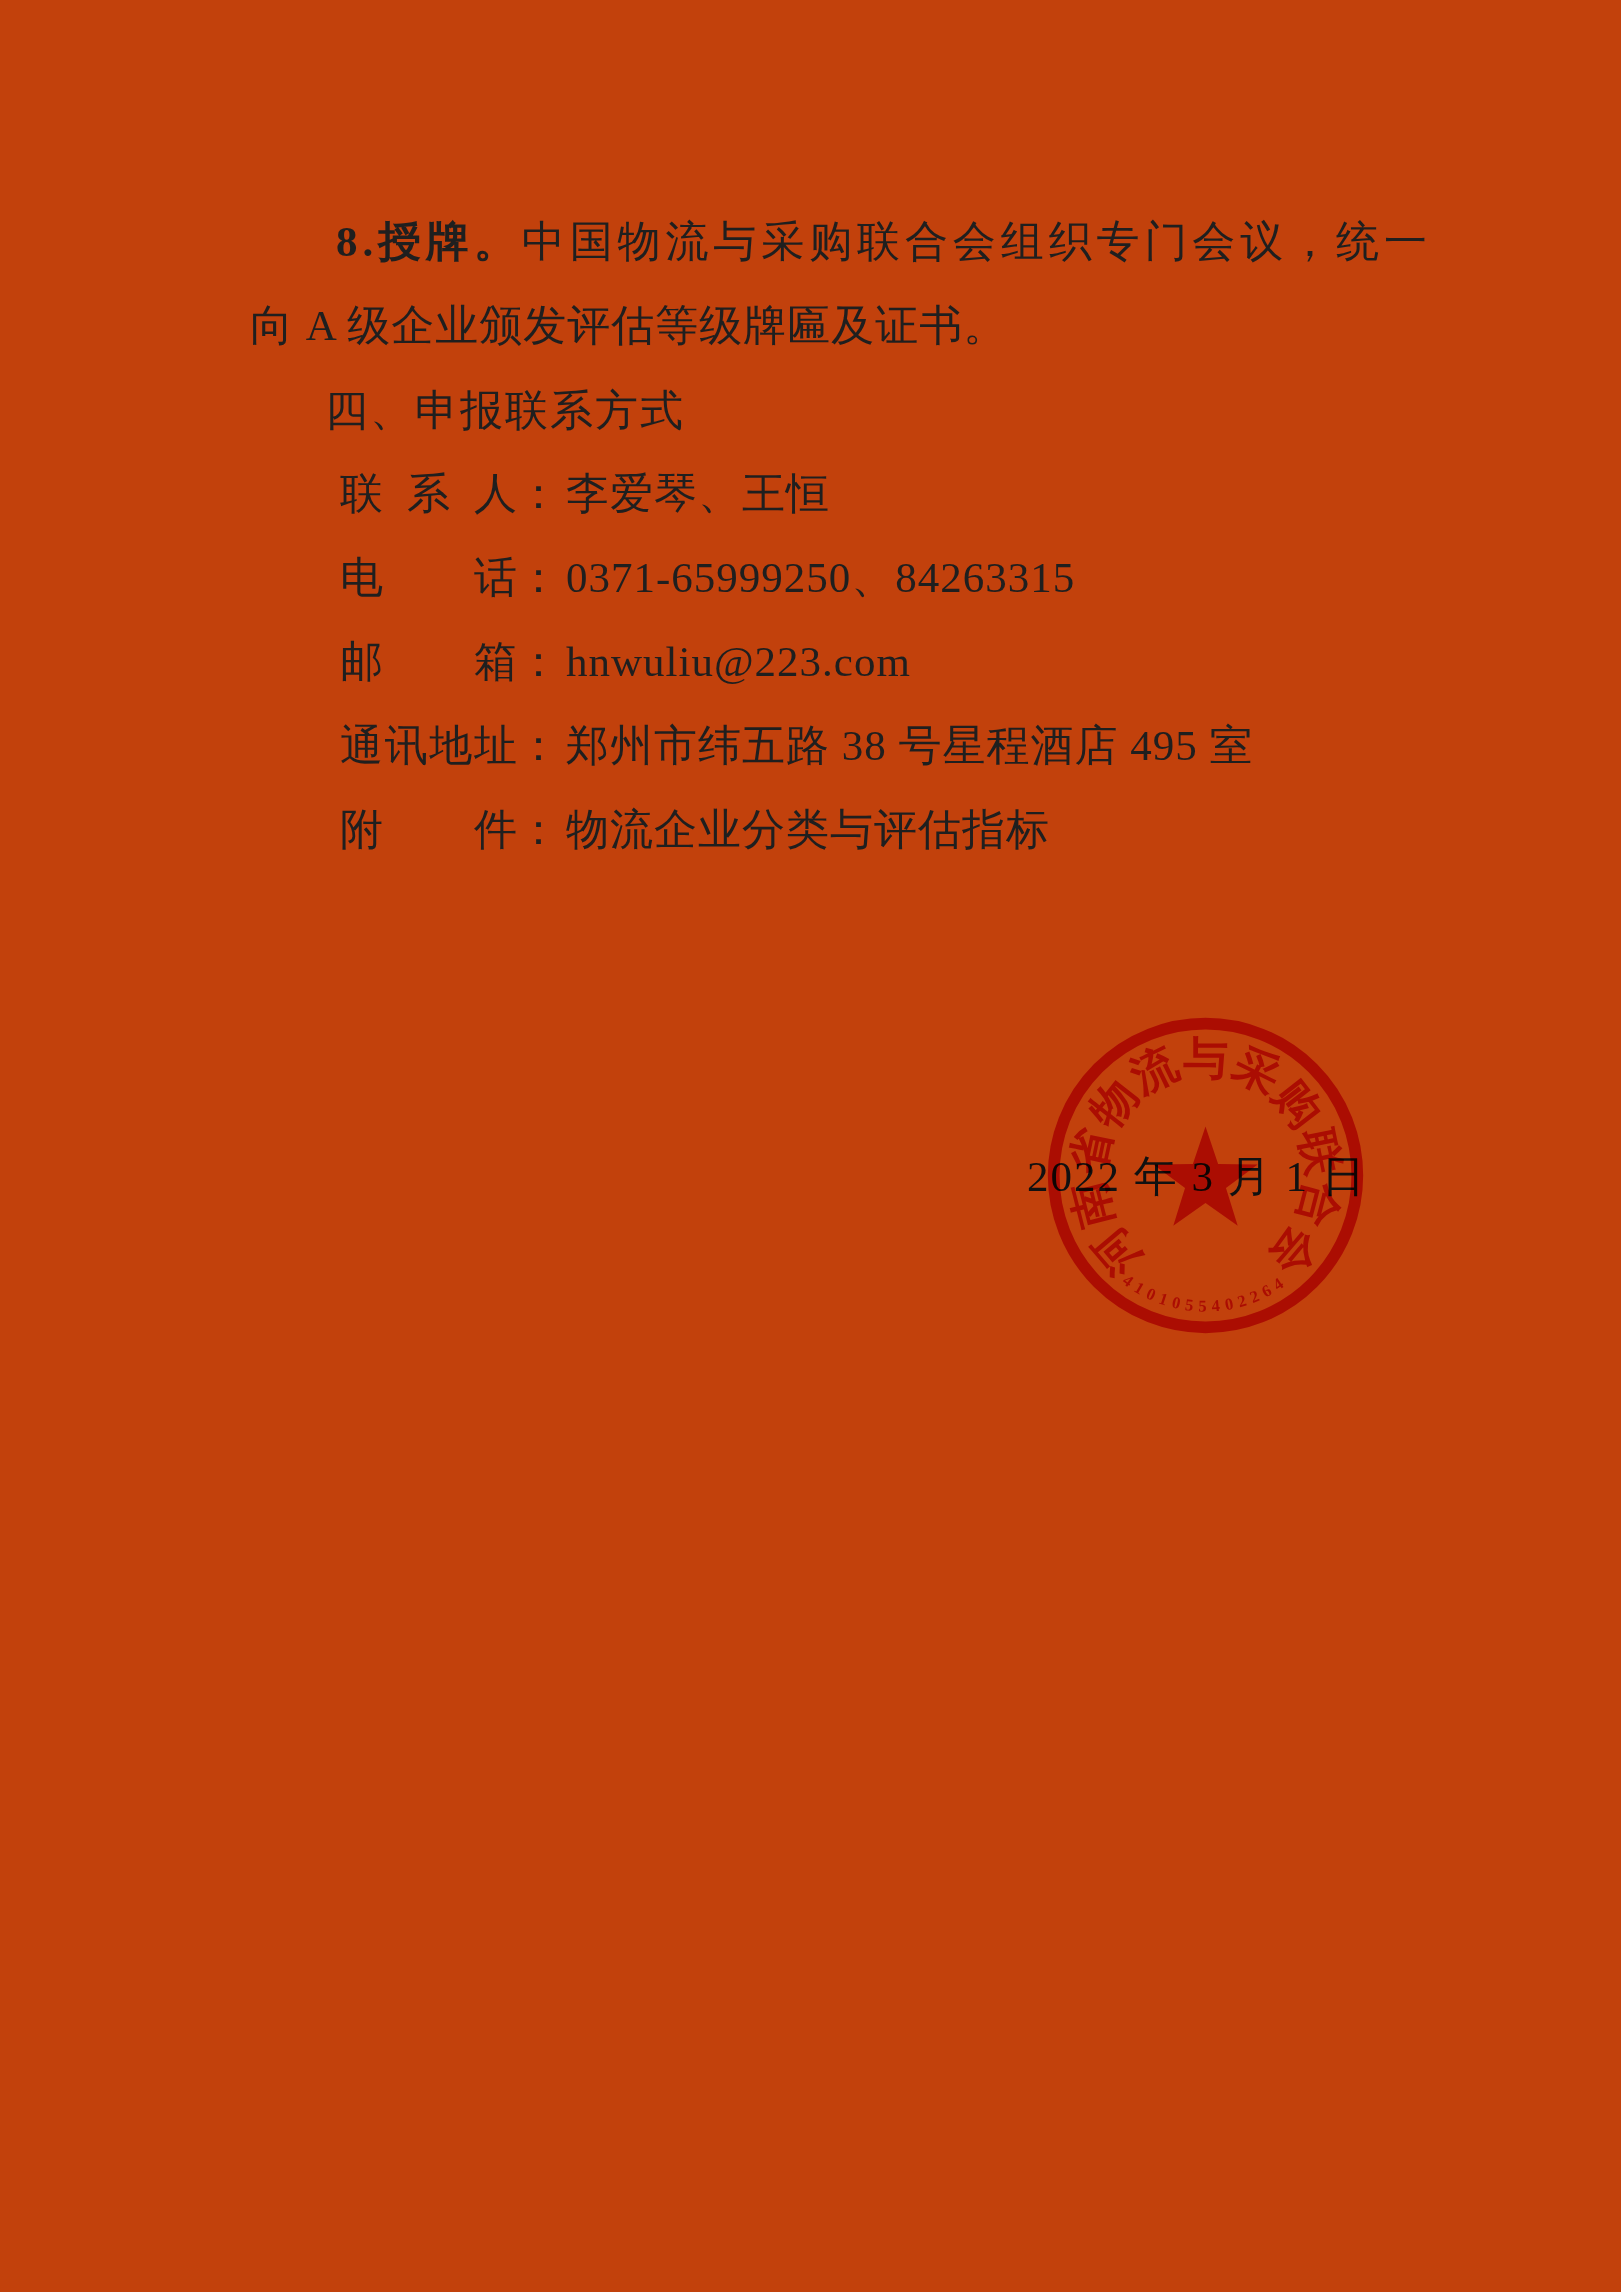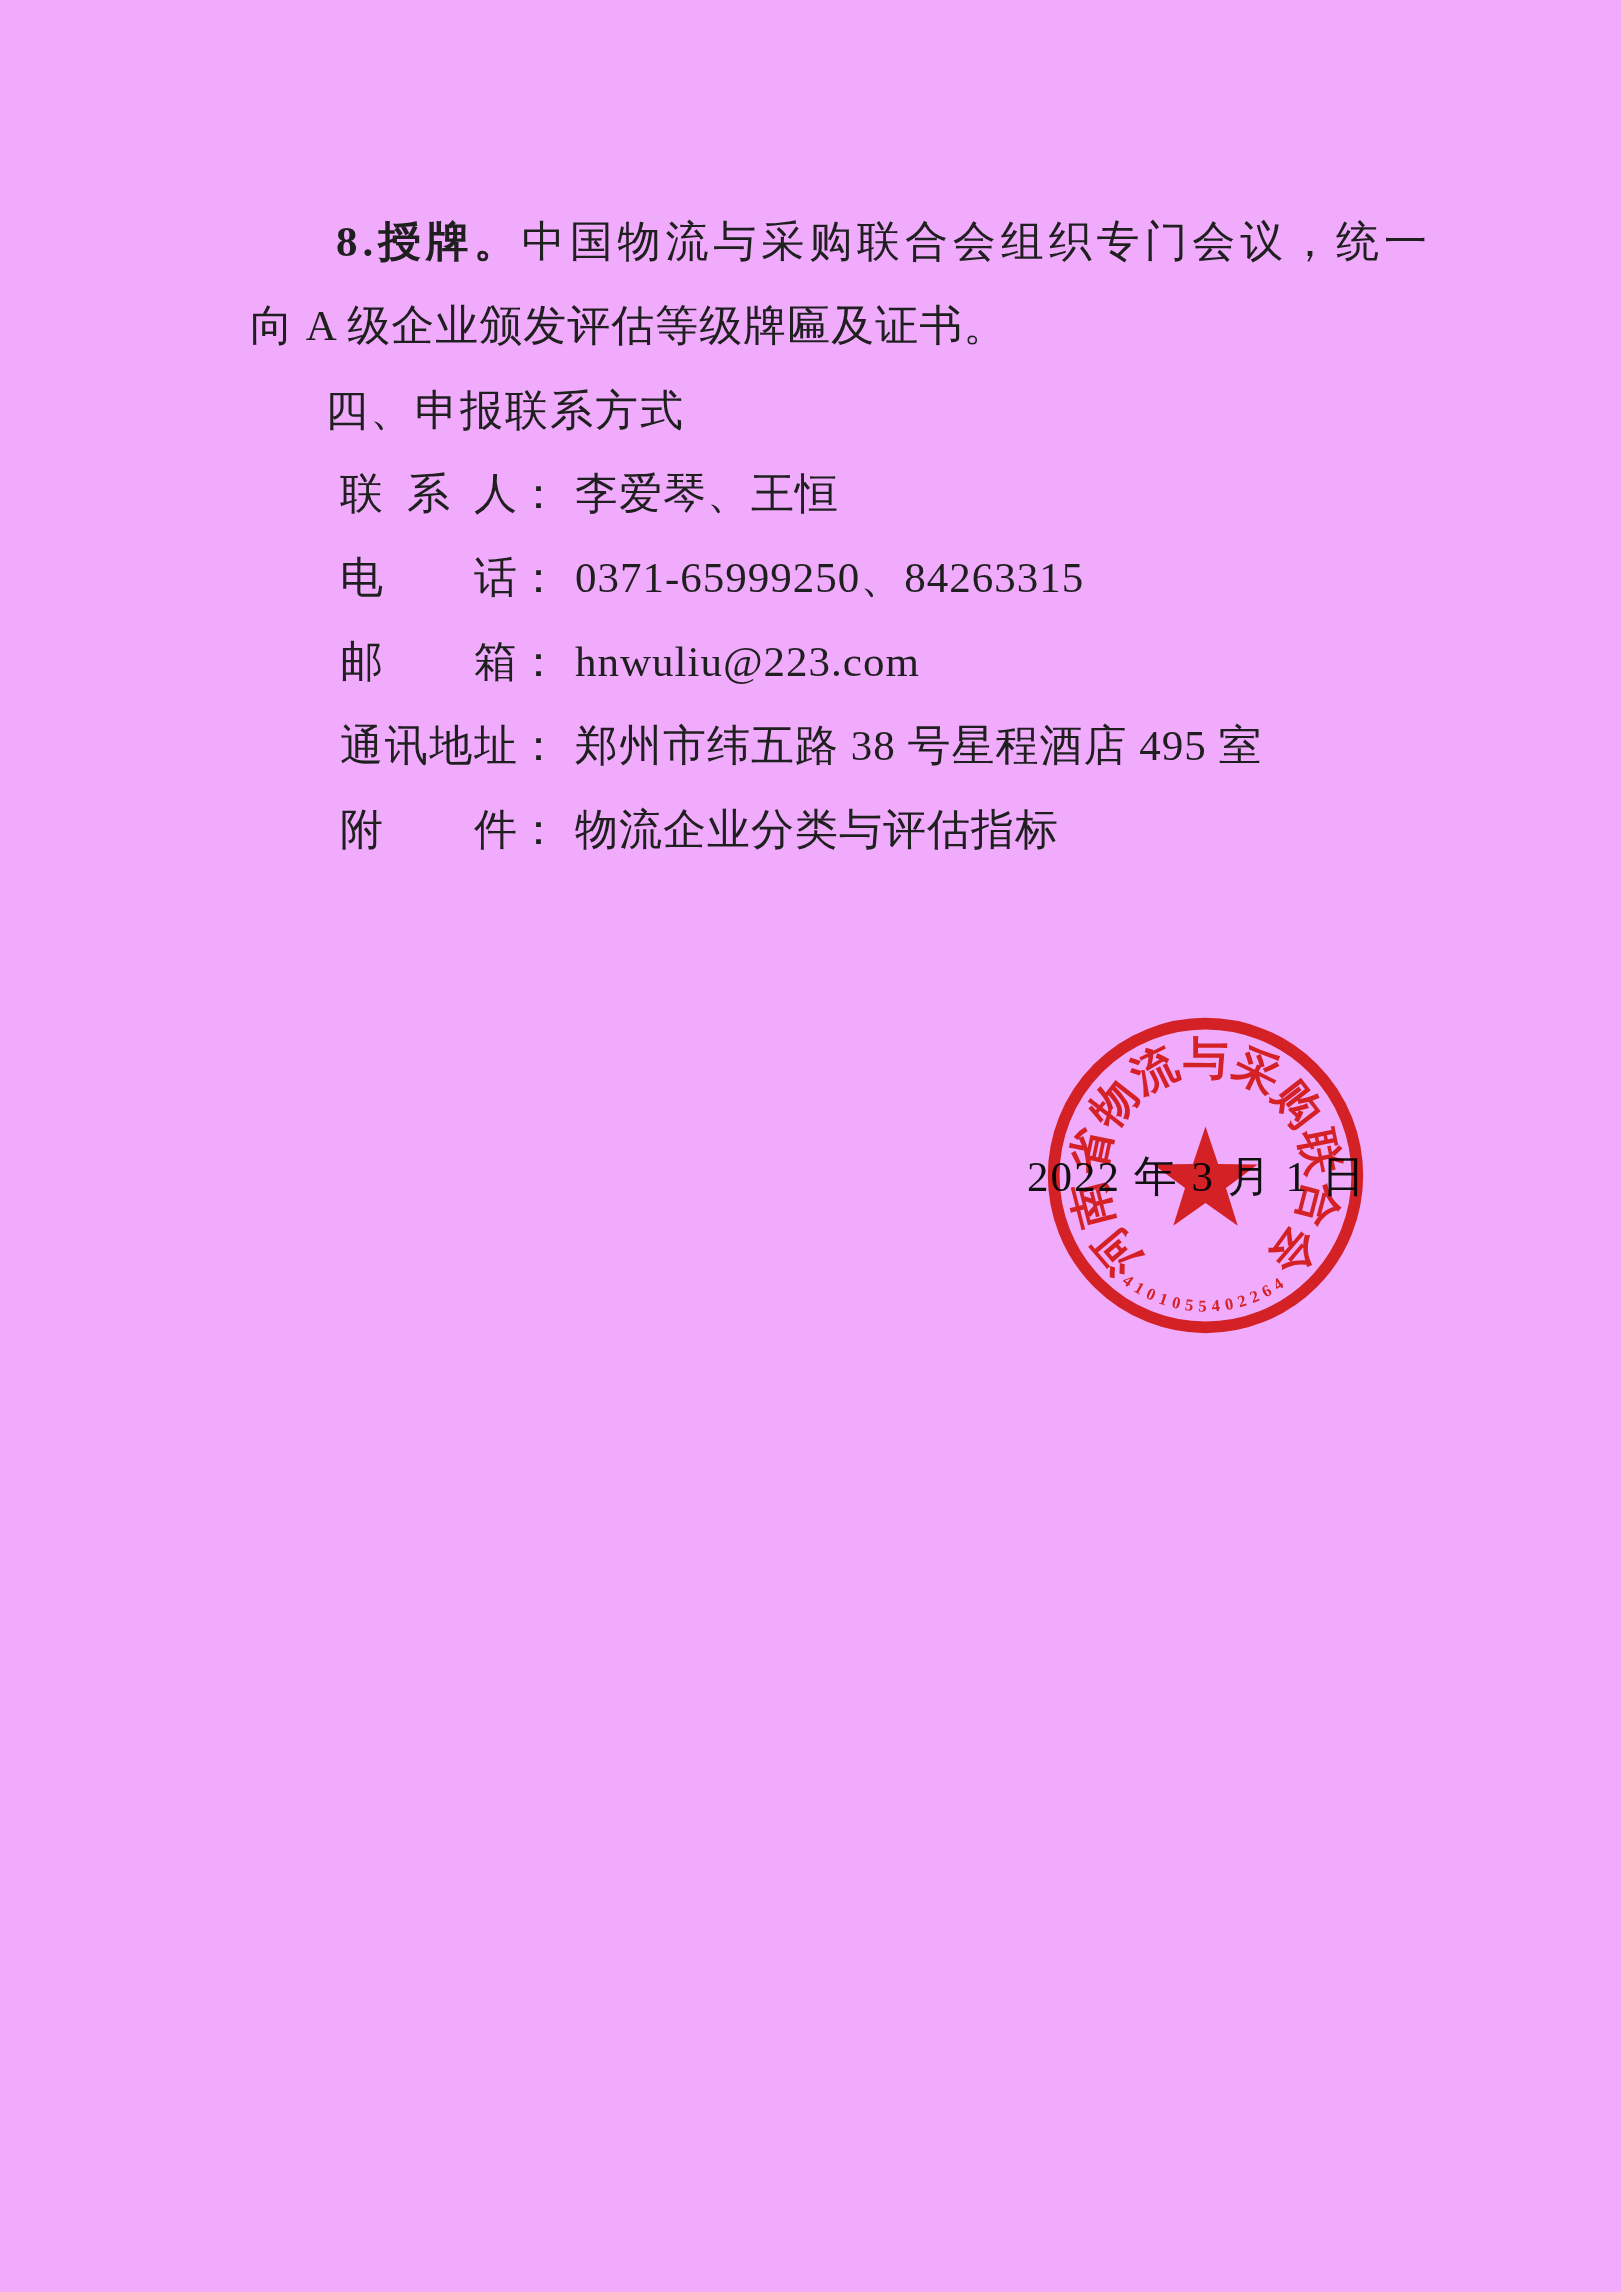--- a/index.html
+++ b/index.html
@@ -1,20 +1,20 @@
 <!DOCTYPE html>
 <html><head>
 <meta charset="utf-8">
 <style>
   html,body { margin:0; padding:0; background:#888; }
   .page {
     position:relative;
     width:1621px; height:2293px;
     margin:0 auto;
-    background:#f0abfc;
+    background:#c2410c;
     font-family:"Liberation Serif","DejaVu Serif",serif;
     color:#1f1f1f;
     overflow:hidden;
   }
   .content { position:absolute; left:250px; top:200px; width:1126px; }
   .line { height:84px; line-height:84px; font-size:43px; white-space:nowrap; }
   .clause-line1 { text-indent:86px; letter-spacing:4.9px; }
   .clause-lead { font-weight:bold; }
   .clause-line2 { letter-spacing:1px; }
   .heading {
@@ -24,21 +24,21 @@
     letter-spacing:2px;
   }
   .office { text-indent:90px; letter-spacing:2px; }
   .contact { padding-left:90px; }
   .contact .label {
     display:inline-flex;
     justify-content:space-between;
     width:177px;
     vertical-align:baseline;
   }
-  .contact .value { margin-left:15px; letter-spacing:1px; }
+  .contact .value { margin-left:6px; letter-spacing:1px; }
   .date {
     position:absolute;
     left:1027px; top:1147px;
     font-size:43px; line-height:59px;
     letter-spacing:2px;
     white-space:nowrap;
     color:#111111;
     z-index:2;
   }
   .seal {

